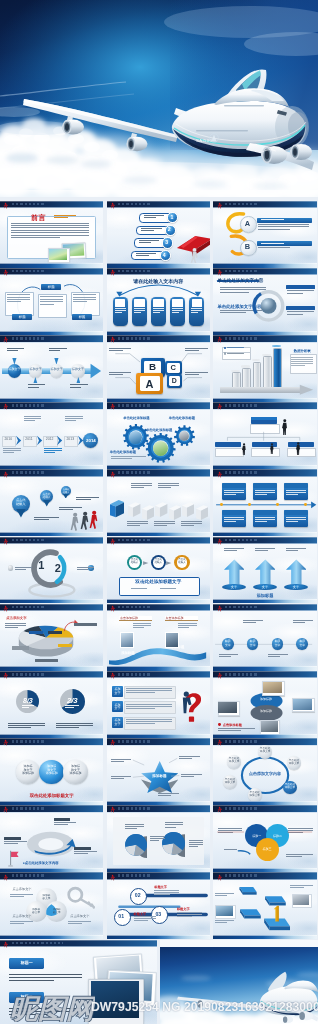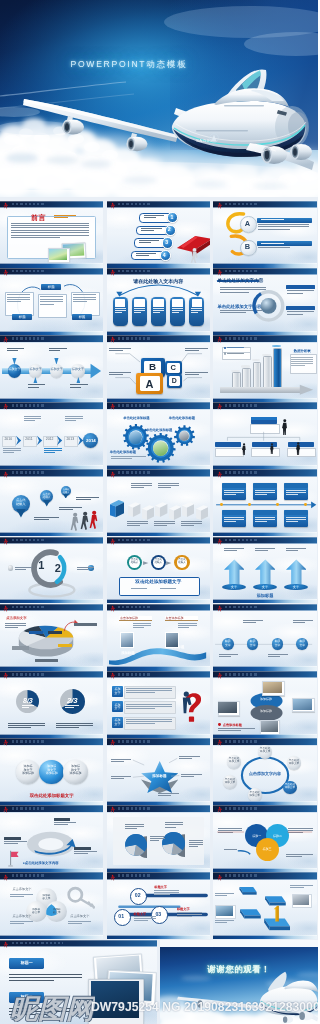--- a/index.html
+++ b/index.html
@@ -284,21 +284,20 @@
         </g>
 
         <g>
           <ellipse cx="301" cy="152" rx="11" ry="8" fill="url(#engG)"></ellipse>
           <ellipse cx="295" cy="152" rx="4.4" ry="7.4" fill="#cfdae5"></ellipse>
           <ellipse cx="295" cy="152" rx="3" ry="5.8" fill="#6a7e91"></ellipse>
           <ellipse cx="295" cy="152" rx="1.9" ry="3.8" fill="#253647"></ellipse>
         </g>
       </g>
     </svg>
-    <div class="cover-sub">POWERPOINT动态模板</div>
   </div>
 
   <div class="grid" id="grid">
       <div class="sl" style="left:0.00px;top:0.00px;width:103.30px">
         <div class="sky"></div>
         <div class="hdr">
           <span class="hdr-t"></span>
           <svg class="logo" viewBox="0 0 16 18">
             <g fill="#c8161d">
               <circle cx="7.6" cy="2.6" r="2.3"></circle>
@@ -2283,21 +2282,20 @@
               <path d="M100 60 C104 68 118 73 132 74 C146 75 155 70 158 63 C154 70 142 73 128 72 C114 71 104 66 100 60 Z" fill="#15325c"></path>
               <path d="M101 59 C110 66 126 70 142 69 C152 68 156 64 158 59" stroke="#55d8dc" stroke-width=".9" fill="none"></path>
               <rect x="110" y="60" width="28" height=".9" rx=".4" fill="#a7b9ca" opacity=".8"></rect>
               <path d="M133 66 C144 68 152 72 158 77 L157 81 C148 76 140 72 130 70 Z" fill="#e9eff5"></path>
               <ellipse cx="146" cy="75" rx="7" ry="4.6" fill="#eef3f8"></ellipse>
               <ellipse cx="142" cy="75" rx="2.8" ry="4.4" fill="#7d8fa1"></ellipse>
               <ellipse cx="128" cy="79" rx="5" ry="3.6" fill="#eef3f8"></ellipse>
               <ellipse cx="125" cy="79" rx="2.2" ry="3.4" fill="#7d8fa1"></ellipse>
             </g>
           </svg>
-          <div style="position:absolute;left:0;top:16.99px;width:100%;text-align:center;font-size:8.4px;font-weight:bold;letter-spacing:.6px;color:#eafaf5;text-shadow:0 0 2px rgba(200,255,245,.95),0 0 6px rgba(90,225,205,.8),0 1px 1px rgba(0,40,70,.4)">谢谢您的观看！</div>
         </div>
       </div>
     </div>
 
   <svg class="wm-logo" viewBox="0 0 86 28">
     <text x="1" y="24" font-family="Liberation Sans, sans-serif" font-size="27" font-weight="bold" font-style="italic" textLength="84" lengthAdjust="spacingAndGlyphs" fill="rgba(255,255,255,.66)" stroke="rgba(64,86,112,.92)" stroke-width="1.6" paint-order="stroke">昵图网</text>
   </svg>
   <div class="wm-text">DW79J5254 NG 20190823163921283000</div>
 
 </div>

